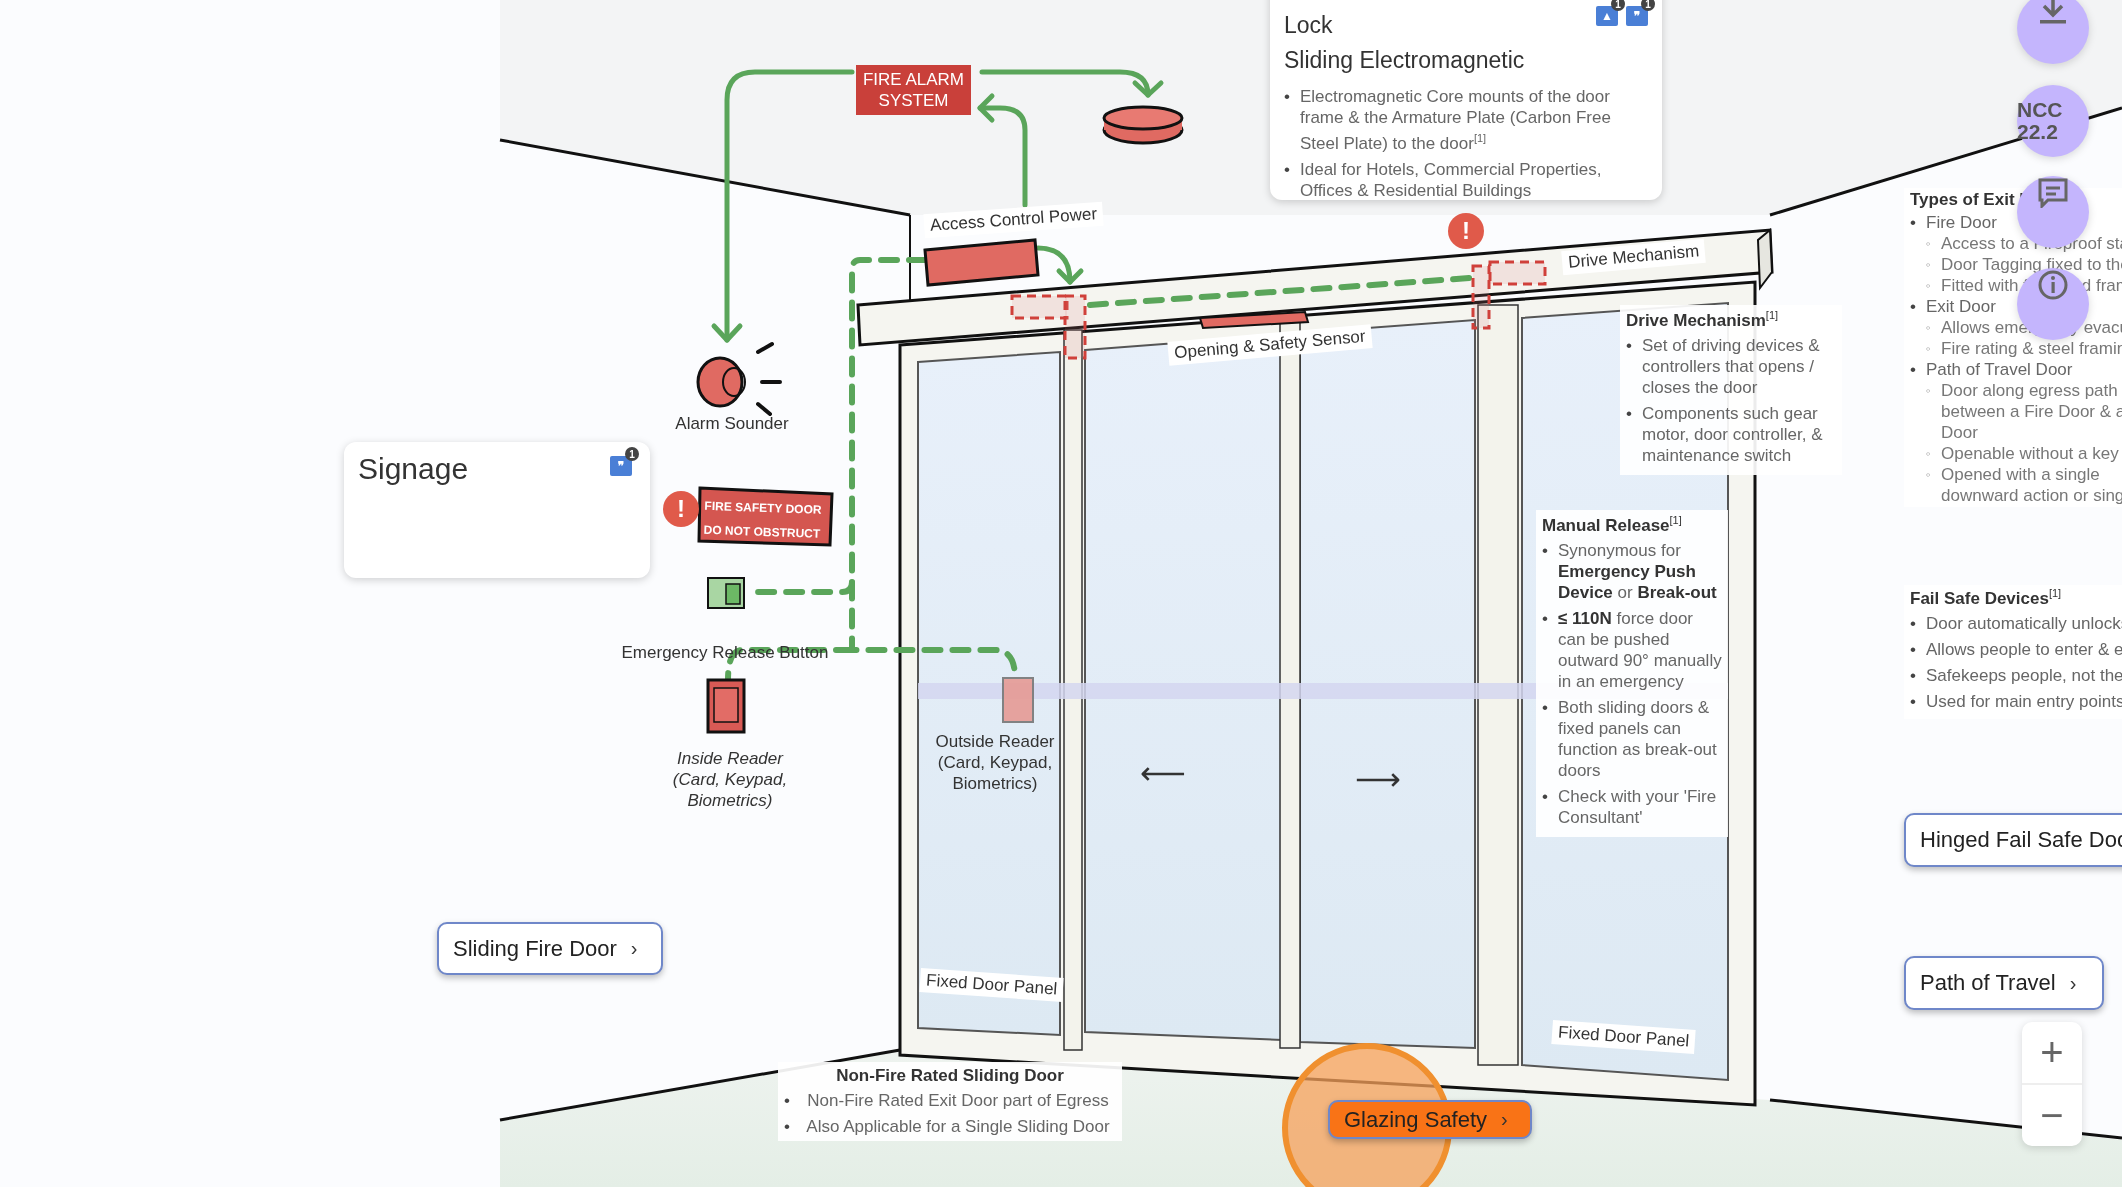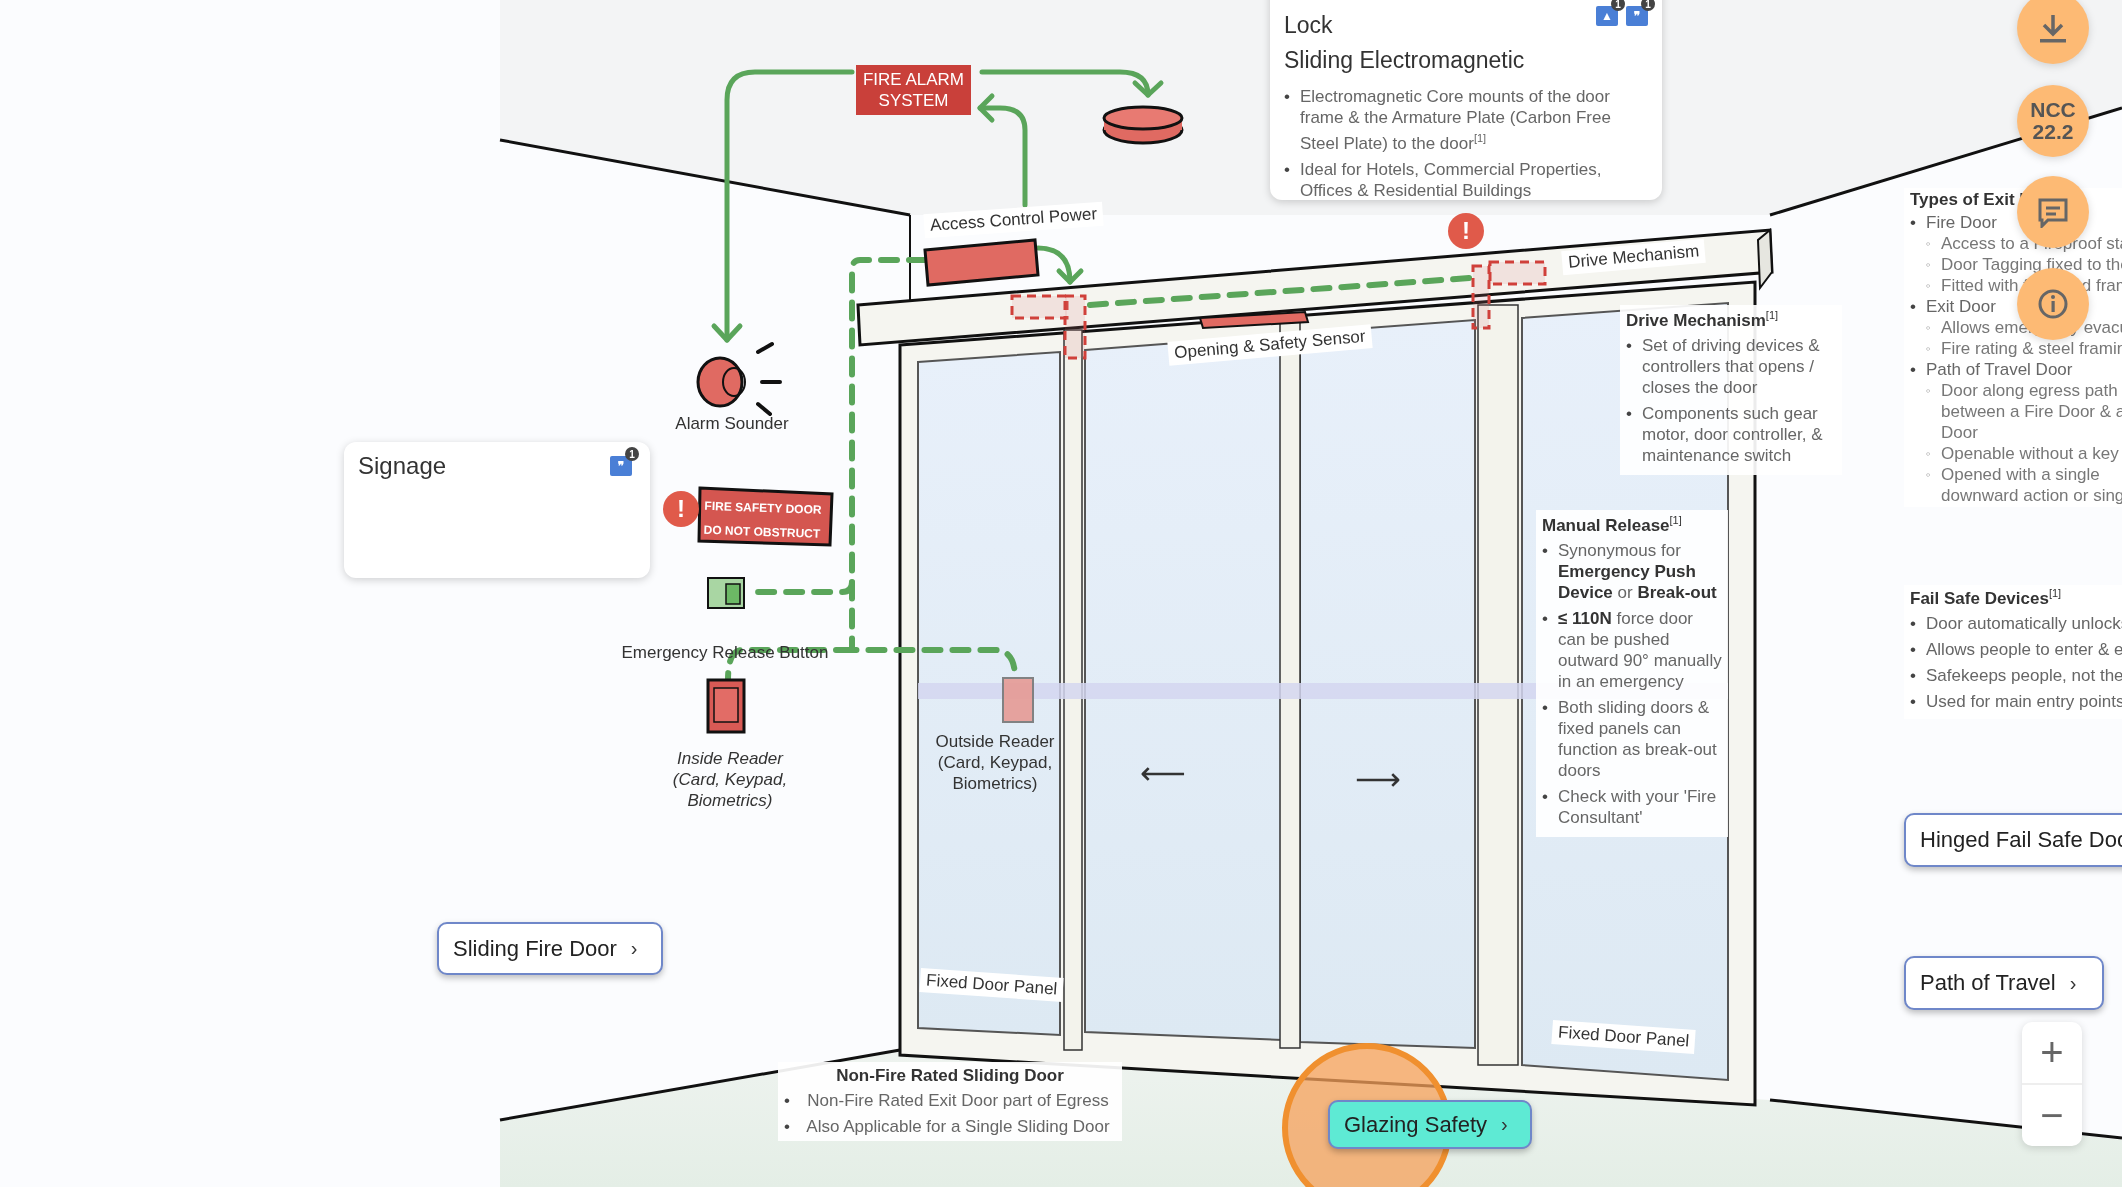--- a/index.html
+++ b/index.html
@@ -29,22 +29,22 @@
   .lbl { position:absolute; font-size:17px; color:#333; text-align:center; line-height:21px; }
   .tag { position:absolute; background:#fff; font-size:17px; color:#333; padding:2px 6px; white-space:nowrap; }
   .nav-btn {
     position:absolute; background:#fff; border:2px solid #6f87c9; border-radius:10px;
     box-shadow:0 3px 6px rgba(0,0,0,0.25); font-size:22px; color:#222;
     display:flex; align-items:center; padding:0 14px; box-sizing:border-box; cursor:pointer;
     white-space:nowrap; overflow:hidden;
   }
   .nav-btn .chev { font-size:20px; margin-left:14px; color:#333; }
   .round-btn {
-    position:absolute; width:72px; height:72px; border-radius:50%; background:#fdba74;
-    box-shadow:0 2px 8px rgba(0,0,0,0.15); display:flex; align-items:center; justify-content:center;
+    position:absolute; width:72px; height:72px; border-radius:50%; background:#c4b5fd;
+    box-shadow:0 2px 8px rgba(0,0,0,0.15); display:flex; align-items:flex-start; justify-content:center;
     color:#666; cursor:pointer;
   }
   .warn {
     position:absolute; width:36px; height:36px; border-radius:50%; background:#e05a4a; color:#fff;
     font-weight:bold; font-size:24px; display:flex; align-items:center; justify-content:center;
   }
   .ref-icons { position:absolute; display:flex; gap:8px; }
   .ref-icon { position:relative; width:22px; height:20px; background:#4a7fd6; border-radius:2px; color:#fff; font-size:12px; display:flex; align-items:center; justify-content:center; font-weight:bold; }
   .ref-icon .badge { position:absolute; top:-9px; right:-7px; width:14px; height:14px; border-radius:50%; background:#444; color:#fff; font-size:10px; display:flex; align-items:center; justify-content:center; }
   .zoom-ctl {
@@ -202,21 +202,21 @@
     <div class="ref-icon">▲<span class="badge">1</span></div>
     <div class="ref-icon">❞<span class="badge">1</span></div>
   </div>
   <ul class="bul" style="margin-top:8px;">
     <li><span>Electromagnetic Core mounts of the door frame &amp; the Armature Plate (Carbon Free Steel Plate) to the door</span><sup>[1]</sup></li>
     <li>Ideal for Hotels, Commercial Properties, Offices &amp; Residential Buildings</li>
   </ul>
 </div>
 
 <div class="card" style="left:344px;top:442px;width:306px;height:136px;padding:10px 14px;box-sizing:border-box;">
-  <div class="card-title" style="font-size:24px;margin-bottom:8px;">Signage</div>
+  <div class="card-title" style="font-size:30px;margin-bottom:8px;">Signage</div>
   <div class="ref-icons" style="right:18px;top:14px;">
     <div class="ref-icon">❞<span class="badge">1</span></div>
   </div>
 </div>
 
 <div class="plain-note" style="left:1620px;top:305px;width:210px;padding:4px 6px;">
   <div class="note-title"><span>Drive Mechanism</span><sup>[1]</sup></div>
   <ul class="bul" style="margin-top:4px;">
     <li>Set of driving devices &amp; controllers that opens / closes the door</li>
     <li>Components such gear motor, door controller, &amp; maintenance switch</li>
@@ -274,21 +274,21 @@
     <li>Allows people to enter &amp; exit</li>
     <li>Safekeeps people, not the</li>
     <li>Used for main entry points</li>
   </ul>
 </div>
 
 <div class="nav-btn" style="left:437px;top:922px;width:226px;height:53px;">
   <span>Sliding Fire Door</span>
     <span class="chev">›</span>
 </div>
-<div class="nav-btn" style="left:1328px;top:1100px;width:204px;height:49px;background:#5eead4;">
+<div class="nav-btn" style="left:1328px;top:1100px;width:204px;height:39px;background:#f97316;">
   <span>Glazing Safety</span>
     <span class="chev">›</span>
 </div>
 <div class="nav-btn" style="left:1904px;top:813px;width:240px;height:54px;">
   <span>Hinged Fail Safe Door</span>
 </div>
 <div class="nav-btn" style="left:1904px;top:956px;width:200px;height:54px;">
   <span>Path of Travel</span>
     <span class="chev">›</span>
 </div>

